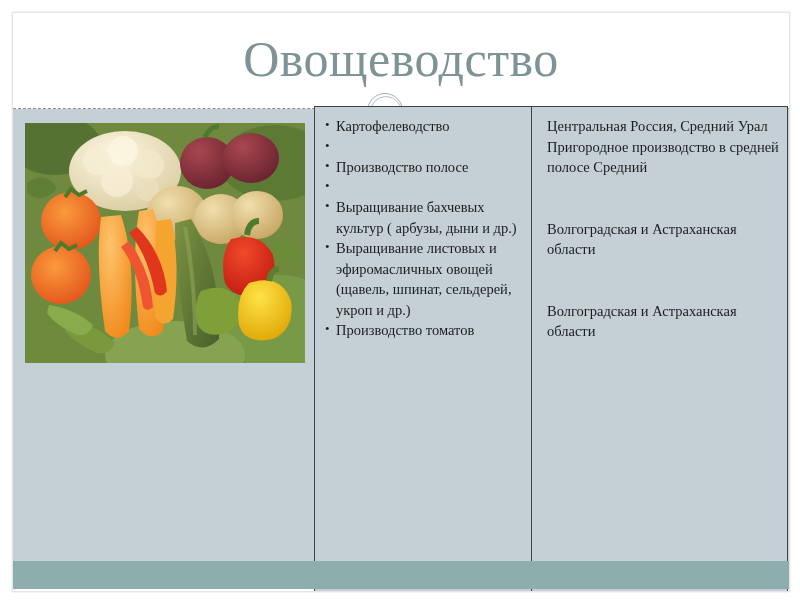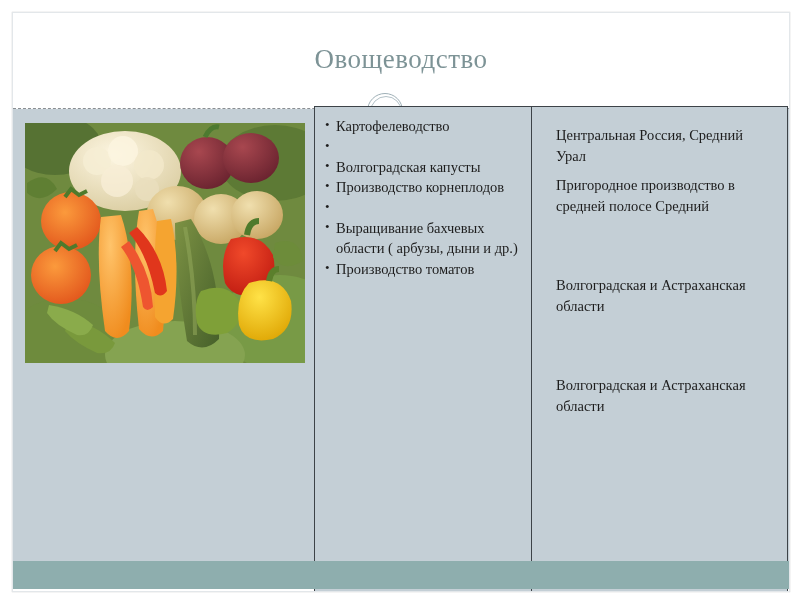--- a/index.html
+++ b/index.html
@@ -18,21 +18,21 @@
   }
   
   .header-band{
     position:absolute;left:0;top:0;width:776px;height:96px;
     background:#ffffff;
   }
   .slide-title{
     position:absolute;left:0;top:22px;width:776px;
     text-align:center;
     font-family:"Liberation Serif","DejaVu Serif",serif;
-    font-size:27px;
+    font-size:50px;
     line-height:48px;
     letter-spacing:.5px;
     color:#7d9396;
     white-space:nowrap;
   }
   
   .divider{
     position:absolute;left:0;top:95px;width:776px;height:0;
     border-top:1px dashed #8b8f93;
   }
@@ -97,21 +97,21 @@
     content:"\2022";
     position:absolute;left:0;top:-1px;
     font-size:13px;color:#1d1d1d;
   }
   .spacer-lg{height:20px;}
   .spacer-md{height:20px;}
   .right-para{
     font-size:14.5px;
     line-height:20.5px;
     color:#1d1d1d;
-    margin:9px;
+    margin:0;
   }
   .right-gap{height:41px;}
   .right-gap-2{height:41px;}
 </style>
 </head>
 <body>
 
 <div class="slide">
 
   <div class="header-band"></div>
@@ -216,24 +216,24 @@
       <path d="M2 60 q20 -14 30 6 q-16 16 -30 4 z" fill="#5f7f33"></path>
     </svg>
   </div>
 
   <div class="fact-table">
 
     <div class="col col-left">
       <ul class="bullet-list">
         <li>Картофелеводство</li>
         <li class="spacer-lg" style="padding-left:0"></li>
-        <li>Волгоградская капусты</li>
-        <li>Производство корнеплодов</li>
+        <li>Производство полосе</li>
         <li class="spacer-md" style="padding-left:0"></li>
-        <li>Выращивание бахчевых области ( арбузы, дыни и др.)</li>
+        <li>Выращивание бахчевых культур ( арбузы, дыни и др.)</li>
+        <li>Выращивание листовых и эфиромасличных овощей (щавель, шпинат, сельдерей, укроп и др.)</li>
         <li>Производство томатов</li>
       </ul>
     </div>
 
     <div class="col col-right">
       <p class="right-para">Центральная Россия, Средний Урал</p>
       <p class="right-para">Пригородное производство в средней полосе Средний</p>
       <div class="right-gap"></div>
       <p class="right-para">Волгоградская и Астраханская области</p>
       <div class="right-gap-2"></div>

